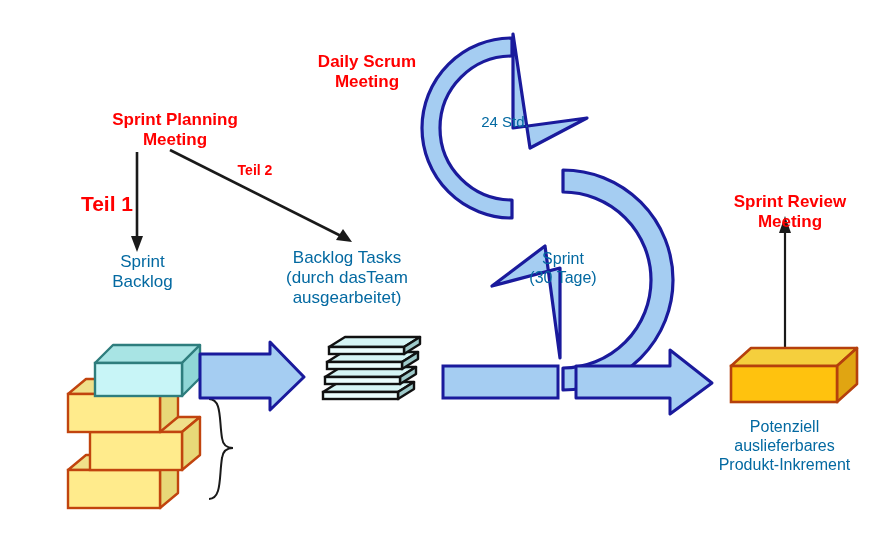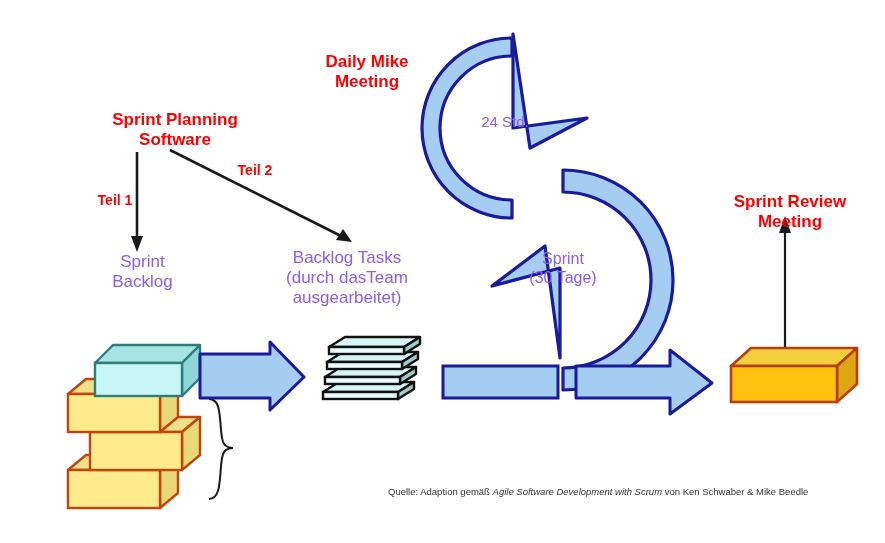--- a/index.html
+++ b/index.html
@@ -22,29 +22,29 @@
     left: 0;
     top: 0;
     width: 885px;
     height: 543px;
   }
   .lbl {
     position: absolute;
     text-align: center;
     line-height: 1.18;
     white-space: pre-line;
-    color: #8b5cf6;
+    color: #0369a1;
     font-family: "Liberation Sans", sans-serif;
   }
   .lbl-red {
     color: #ff0000;
     font-weight: bold;
   }
   .t-planning   { left: 60px;  top: 110px; width: 230px; font-size: 17px; }
-  .t-teil1      { left: 80px;  top: 192px; width: 70px;  font-size: 14px; }
+  .t-teil1      { left: 72px;  top: 192px; width: 70px;  font-size: 21px; }
   .t-teil2      { left: 215px; top: 162px; width: 80px;  font-size: 14px; }
   .t-daily      { left: 272px; top: 52px;  width: 190px; font-size: 17px; }
   .t-review     { left: 700px; top: 192px; width: 180px; font-size: 17px; }
 
   .t-sprintbl   { left: 85px;  top: 252px; width: 115px; font-size: 17px; }
   .t-tasks      { left: 252px; top: 248px; width: 190px; font-size: 17px; }
   .t-prodbl     { left: 228px; top: 423px; width: 195px; font-size: 17px; }
   .t-24std      { left: 460px; top: 113px; width: 90px;  font-size: 15px; }
   .t-sprint30   { left: 498px; top: 250px; width: 130px; font-size: 16px; }
   .t-increment  { left: 692px; top: 418px; width: 185px; font-size: 16px; }
@@ -173,43 +173,43 @@
     </g>
 
     <g>
       <polygon points="731,366 837,366 857,348 751,348" fill="#f5cf3d" stroke="#b5400c" stroke-width="2.6" stroke-linejoin="round"></polygon>
       <polygon points="837,366 857,348 857,384 837,402" fill="#e0a512" stroke="#b5400c" stroke-width="2.6" stroke-linejoin="round"></polygon>
       <rect x="731" y="366" width="106" height="36" fill="#ffc20e" stroke="#b5400c" stroke-width="2.6"></rect>
     </g>
   </svg>
 
   <div class="lbl lbl-red t-planning">Sprint Planning
-Software</div>
+Meeting</div>
 
   <div class="lbl lbl-red t-teil1">Teil 1</div>
 
   <div class="lbl lbl-red t-teil2">Teil 2</div>
 
-  <div class="lbl lbl-red t-daily">Daily Mike
+  <div class="lbl lbl-red t-daily">Daily Scrum
 Meeting</div>
 
   <div class="lbl lbl-red t-review">Sprint Review
 Meeting</div>
 
   <div class="lbl t-sprintbl">Sprint
 Backlog</div>
 
   <div class="lbl t-tasks">Backlog Tasks
 (durch dasTeam
 ausgearbeitet)</div>
 
 
   <div class="lbl t-24std">24 Std.</div>
 
   <div class="lbl t-sprint30">Sprint
 (30 Tage)</div>
 
-
-  <div class="t-source">
-    <span>Quelle: Adaption gemäß </span><span class="it">Agile Software Development with Scrum</span><span> von Ken Schwaber &amp; Mike Beedle</span>
-  </div>
+  <div class="lbl t-increment">Potenziell
+auslieferbares
+Produkt-Inkrement</div>
+
 
 </div>
 
 </body></html>

